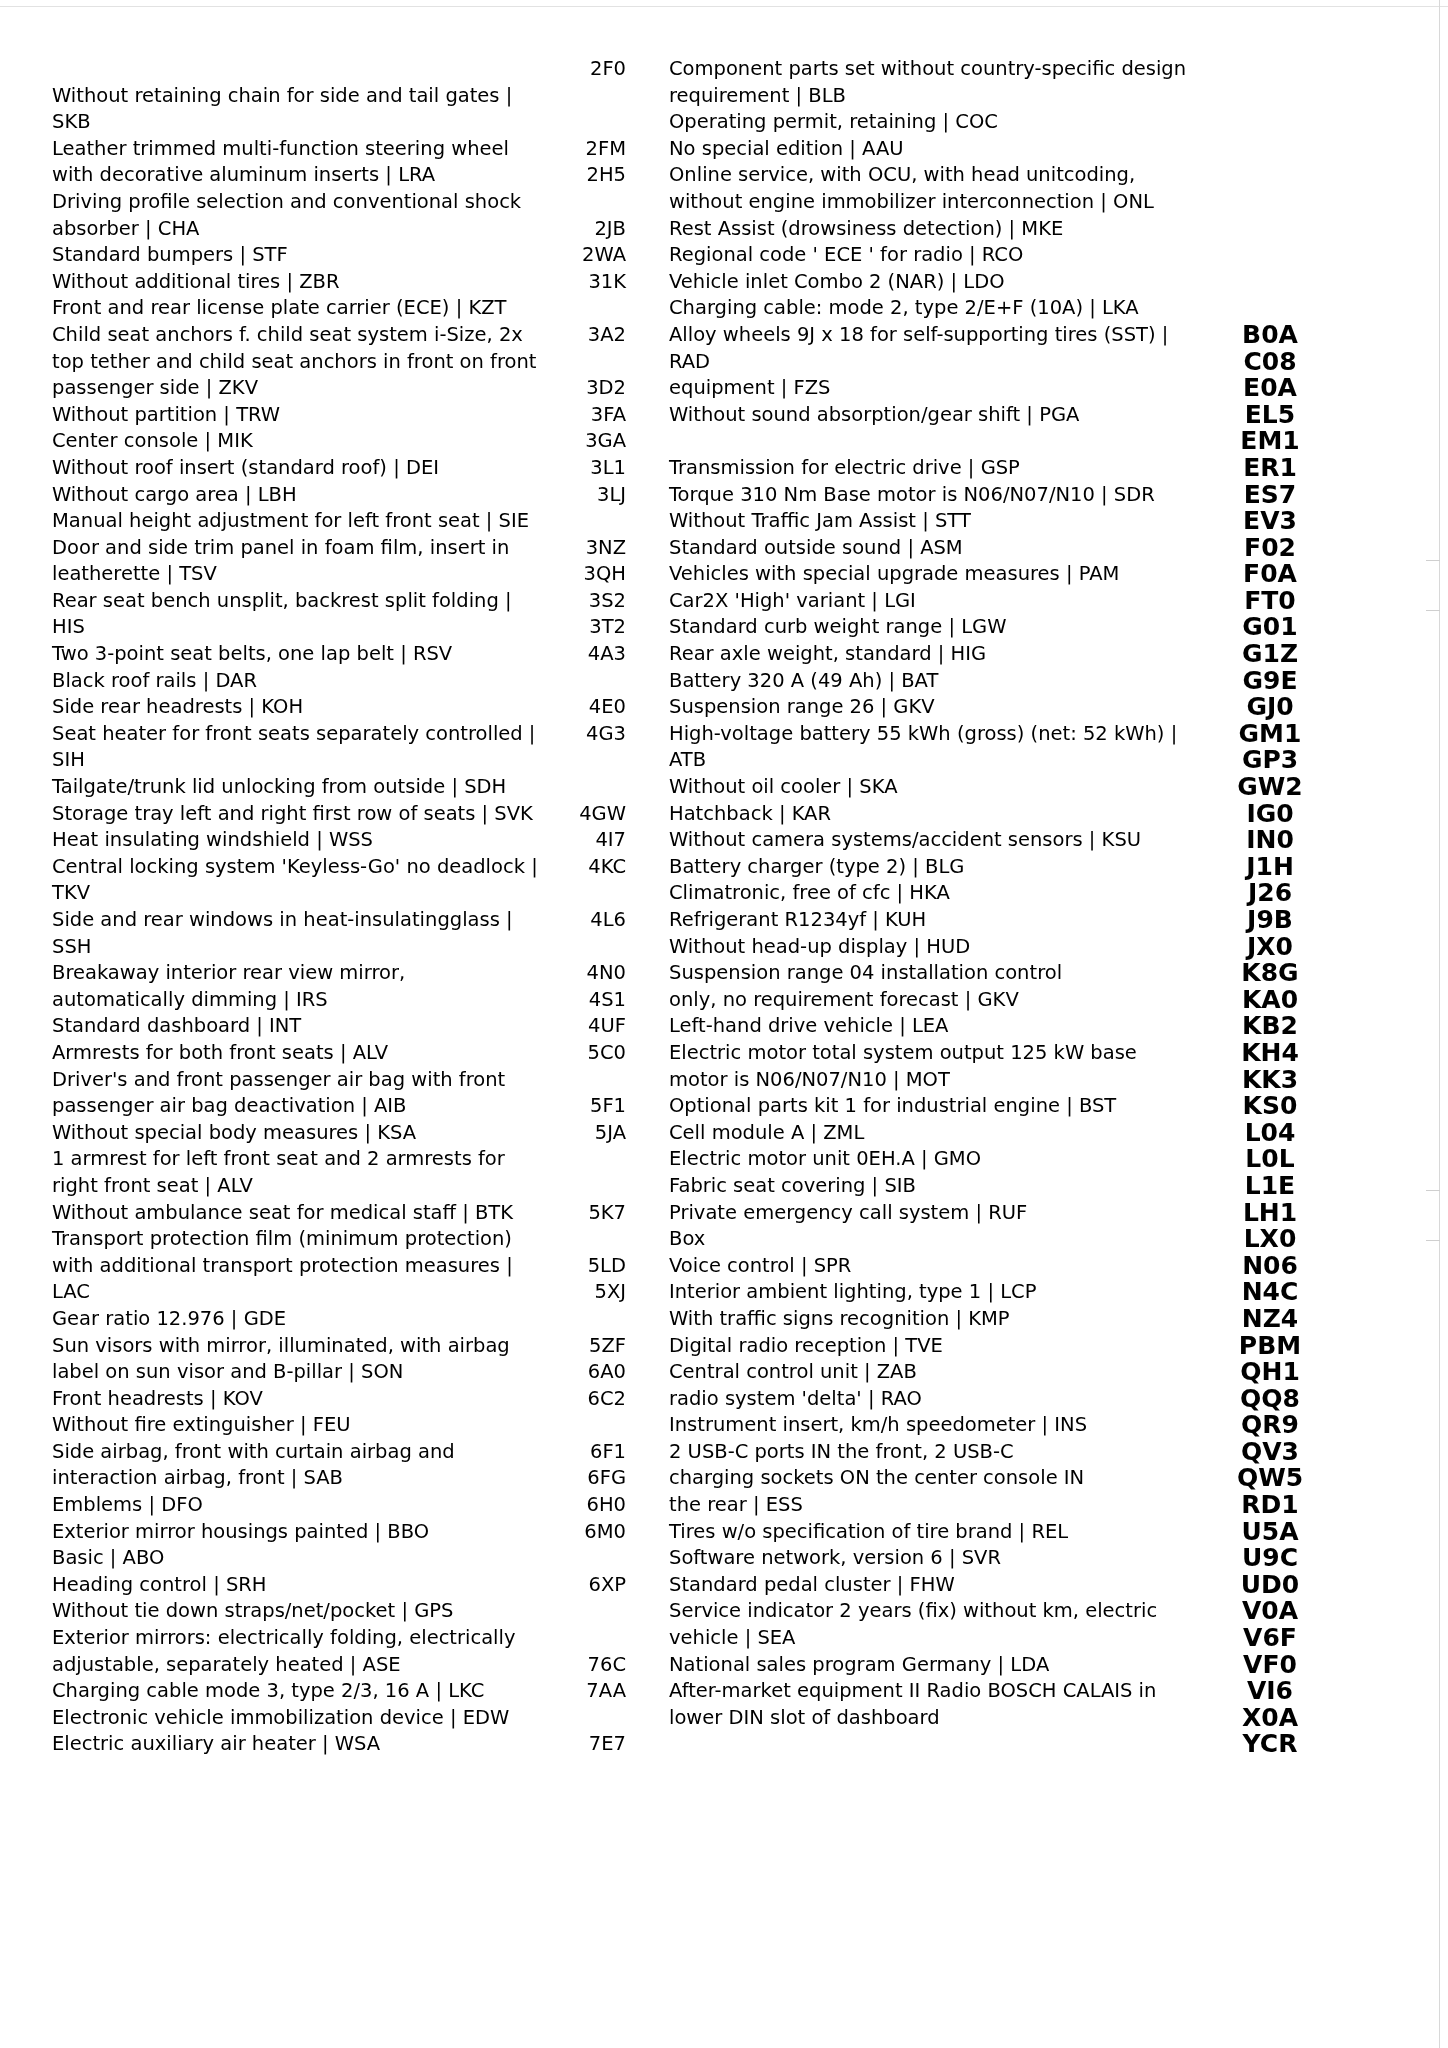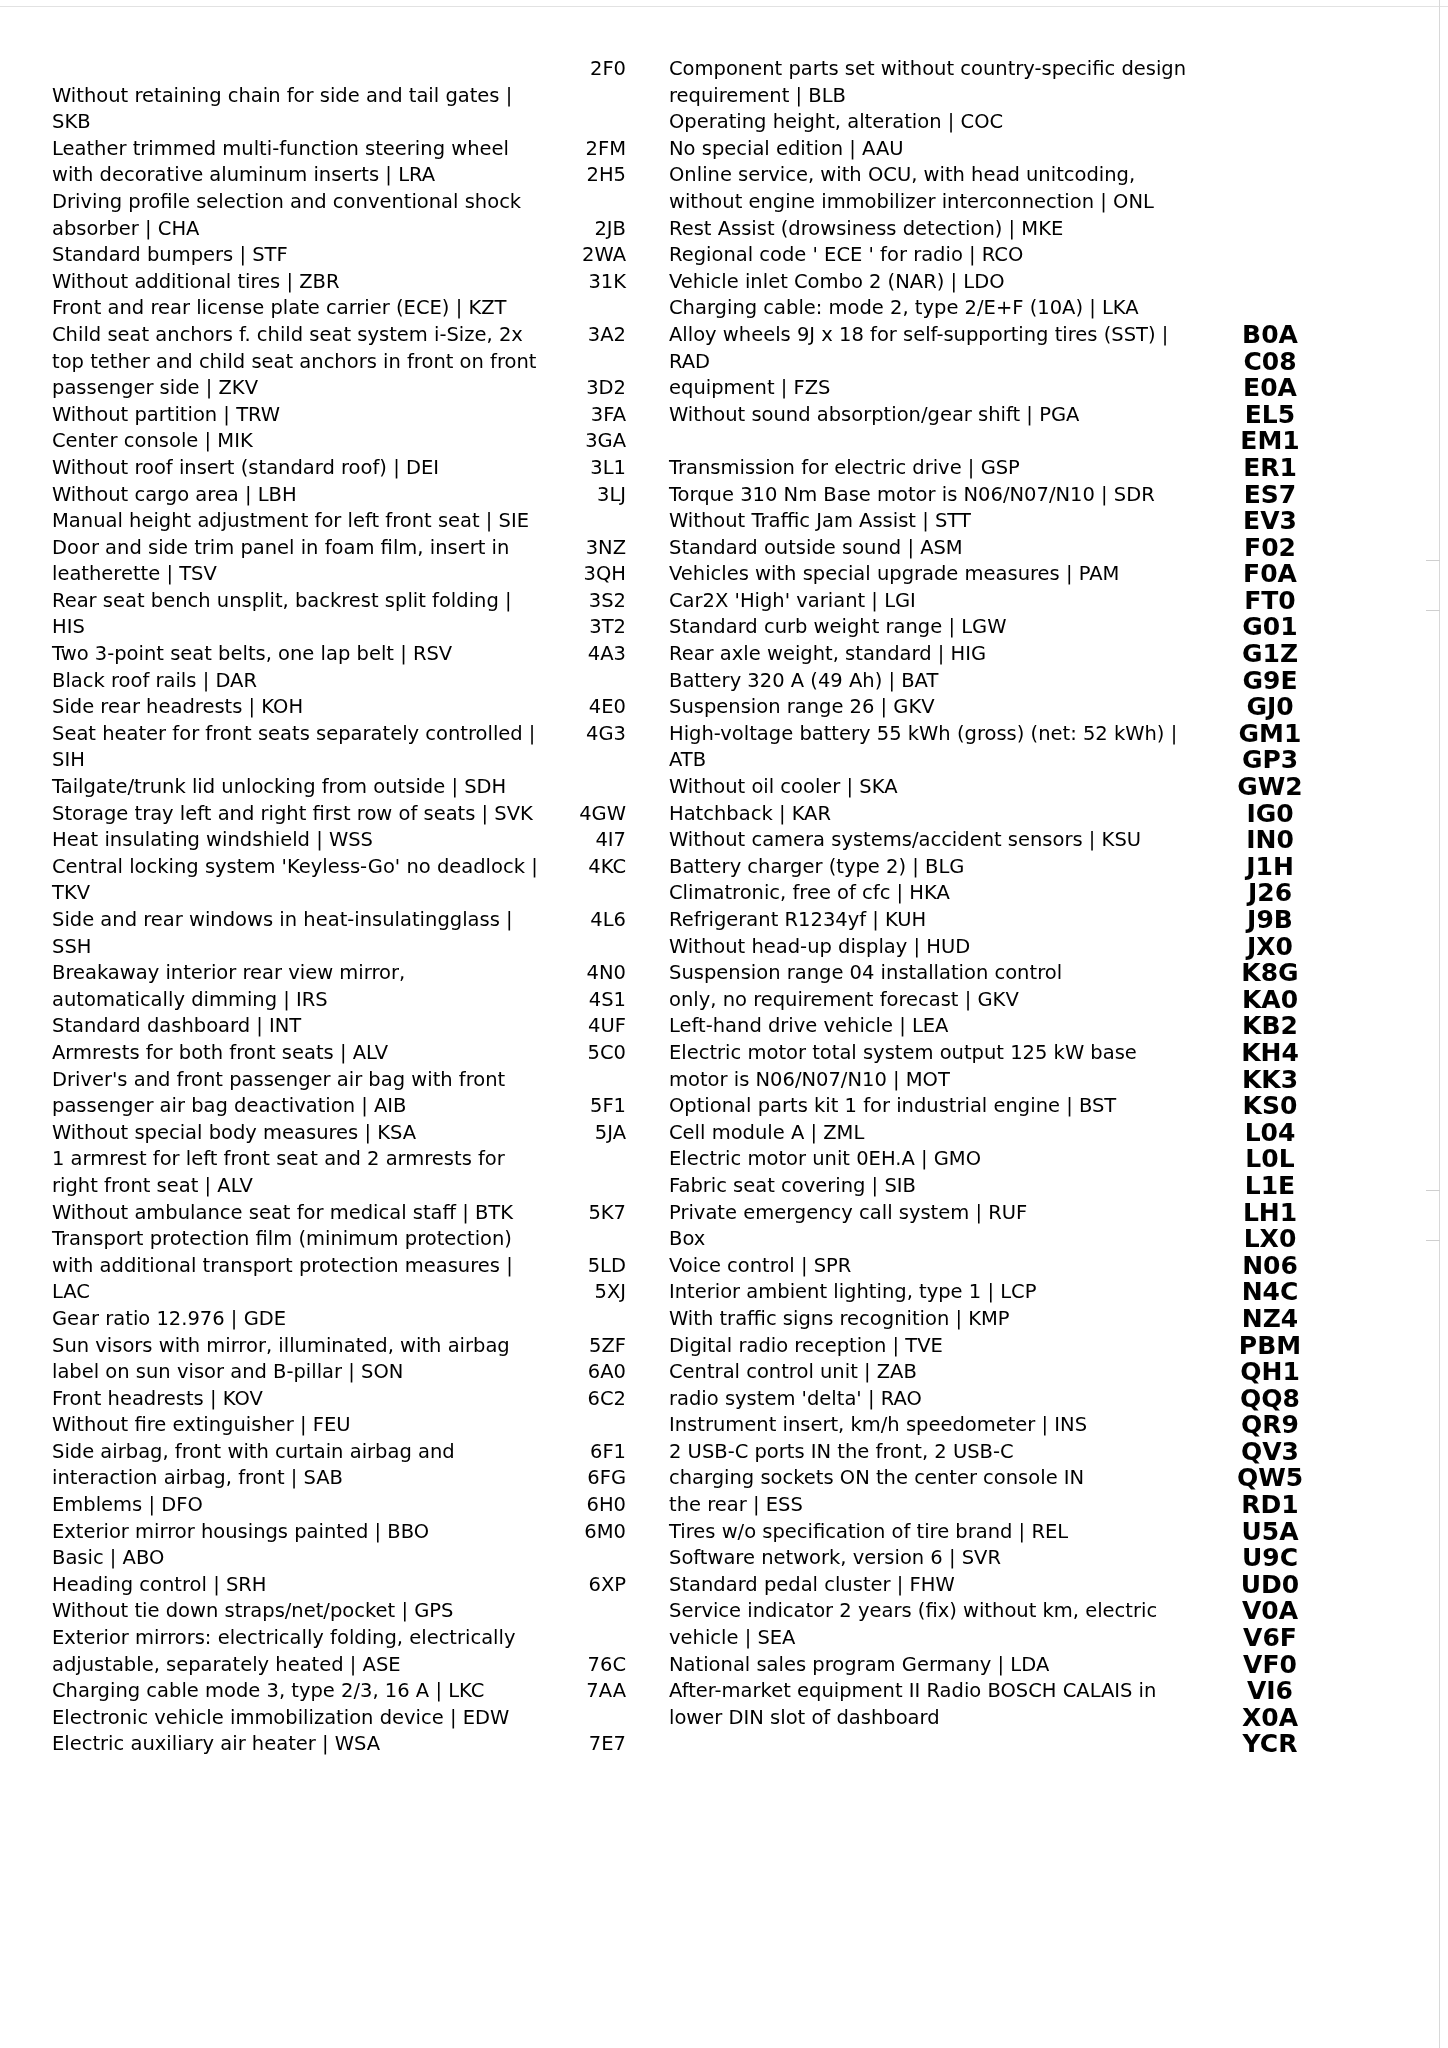--- a/index.html
+++ b/index.html
@@ -176,21 +176,21 @@
       <div class="entry">Electric auxiliary air heater | WSA</div>
     </div>
 
     <div class="col-mid">
       <div class="mid-row">
         <span class="mid-code">2F0</span>
         <span class="mid-desc">Component parts set without country-specific design requirement | BLB</span>
       </div>
       <div class="mid-row">
         <span class="mid-code"></span>
-        <span class="mid-desc">Operating height, alteration | COC</span>
+        <span class="mid-desc">Operating permit, retaining | COC</span>
       </div>
       <div class="mid-row">
         <span class="mid-code">2FM</span>
         <span class="mid-desc">No special edition | AAU</span>
       </div>
       <div class="mid-row">
         <span class="mid-code">2H5</span>
         <span class="mid-desc">Online service, with OCU, with head unitcoding, without engine immobilizer interconnection | ONL</span>
       </div>
       <div class="mid-row">

